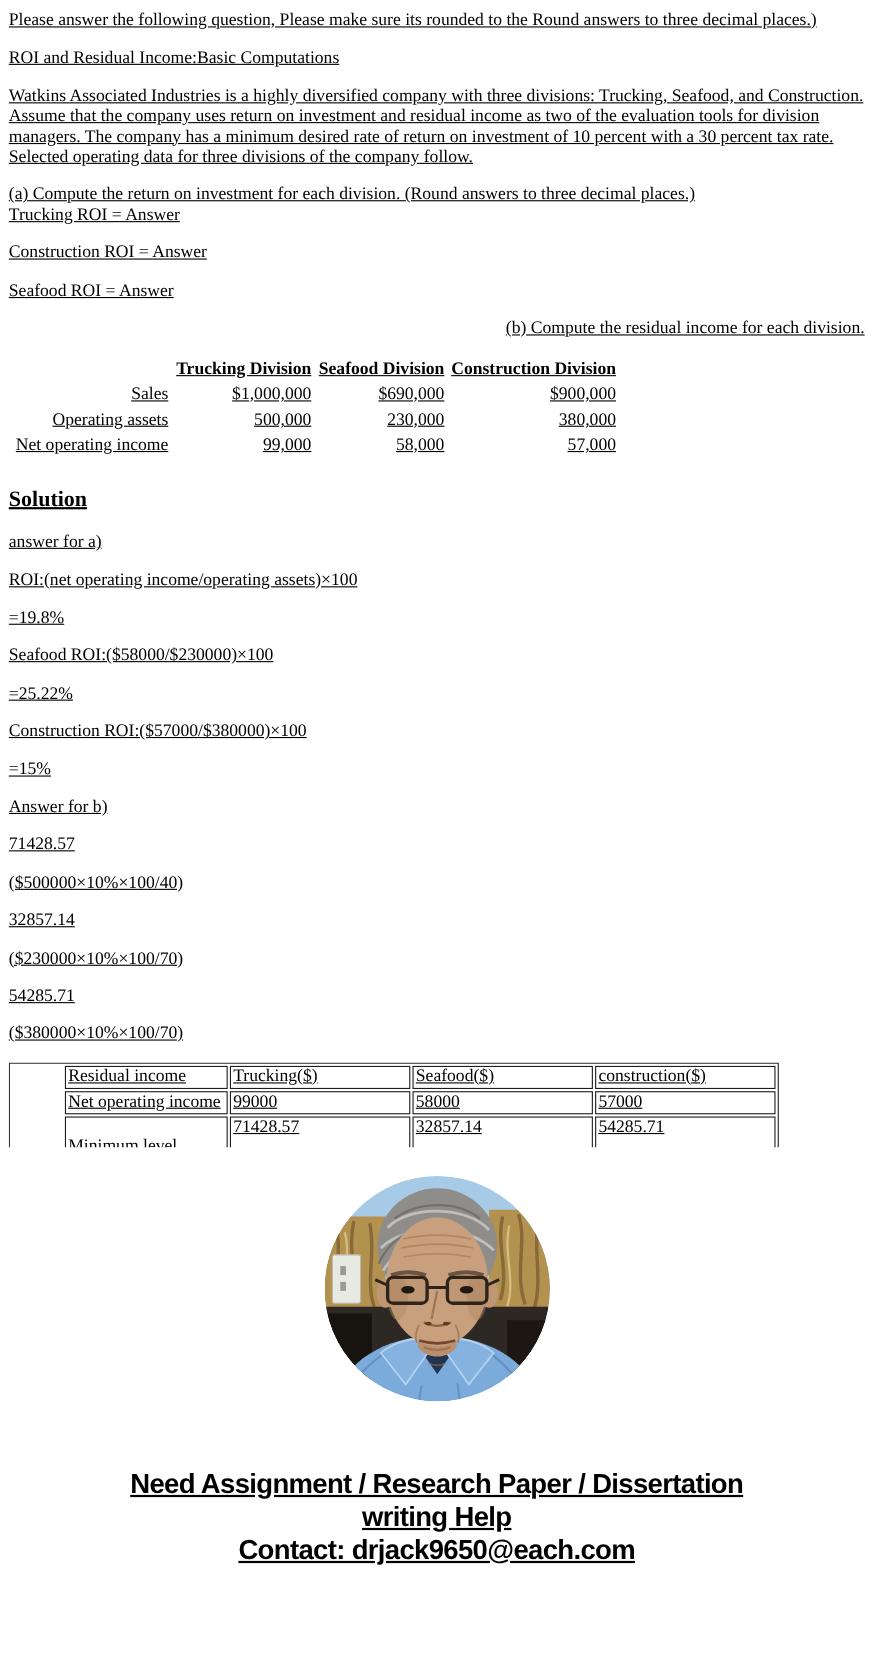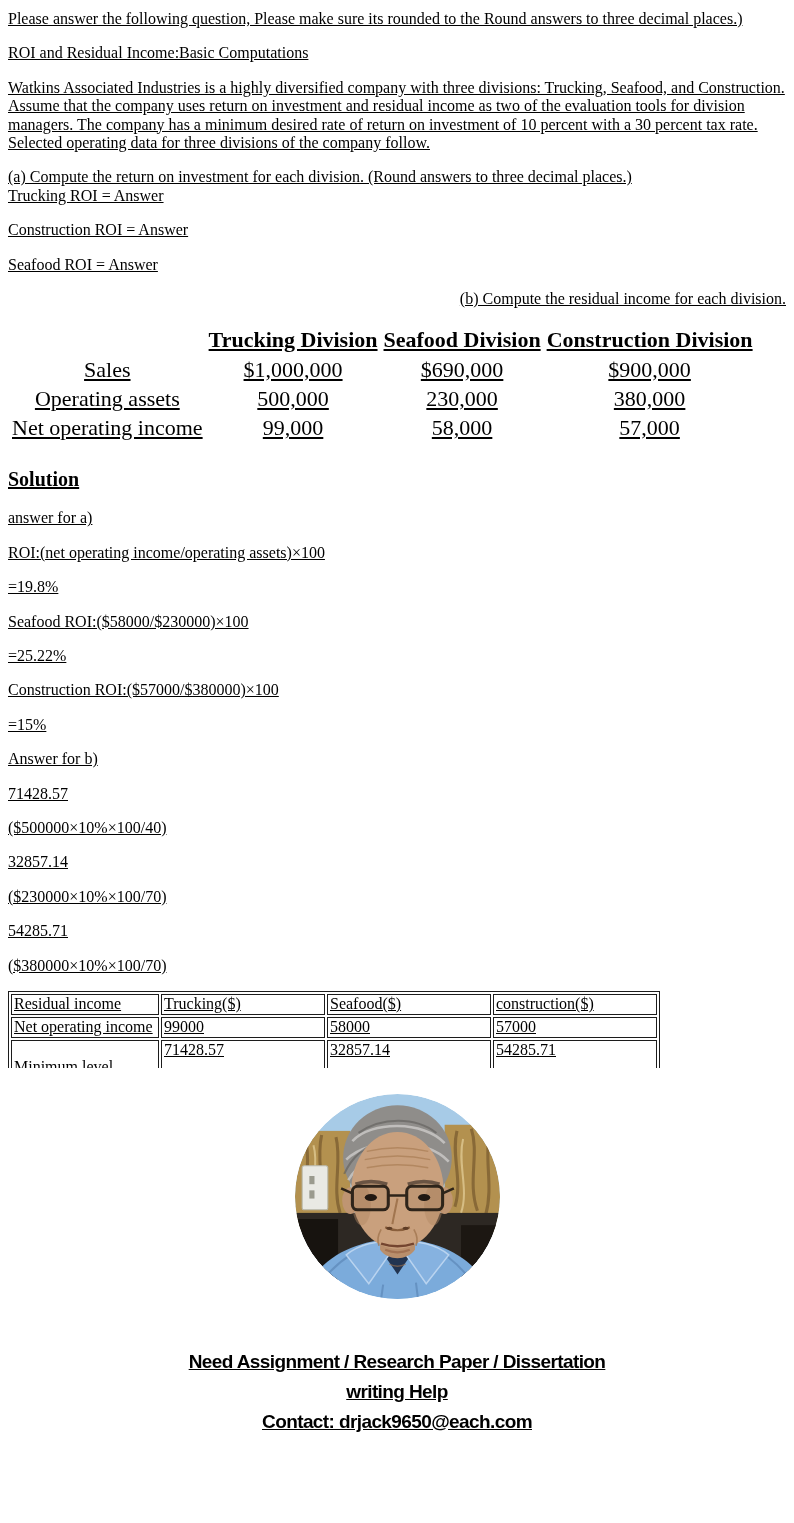--- a/index.html
+++ b/index.html
@@ -18,24 +18,24 @@
 
   
   .data-table {
     border-collapse: separate;
     border-spacing: 2px;
     margin-top: 6px;
   }
   .data-table th, .data-table td {
     padding: 1px 2px;
     height: 19px;
-    text-align: center;
+    text-align: right;
     vertical-align: top;
     white-space: nowrap;
-    font-size: 22px;
+    font-size: 16px;
     margin-top: 40px;
   }
   .data-table th { font-weight: bold; }
   .col-label { width: 141px; }
   .col-trucking { width: 124px; }
   .col-seafood { width: 115px; }
   .col-construction { width: 150px; }
 
   h3.solution-heading {
     font-size: 20px;
@@ -48,20 +48,21 @@
     height: 77px;
     overflow: hidden;
     margin-top: 14px;
   }
   .res-table {
     border: 1px solid #1c1c1c;
     border-collapse: separate;
     border-spacing: 2px;
     table-layout: fixed;
     width: 636px;
+    padding-left: 48px;
   }
   .res-table td {
     border: 1px solid #1c1c1c;
     padding: 0 2px;
     height: 19px;
     vertical-align: top;
     white-space: nowrap;
     overflow: hidden;
     font-size: 16px;
   }
@@ -73,26 +74,26 @@
   .photo {
     width: 205px;
     height: 205px;
     margin: 26px auto 0 auto;
     border-radius: 50%;
     overflow: hidden;
   }
   .photo svg { display: block; }
 
   .footer {
-    margin-top: 48px;
+    margin-top: 60px;
     padding-bottom: 26px;
     text-align: center;
     font-family: "Liberation Sans", sans-serif;
     font-weight: bold;
-    font-size: 19px;
+    font-size: 25px;
     line-height: 30px;
     letter-spacing: -0.6px;
     color: #000;
   }
 </style>
 </head>
 <body>
 
 <div class="doc">
 

